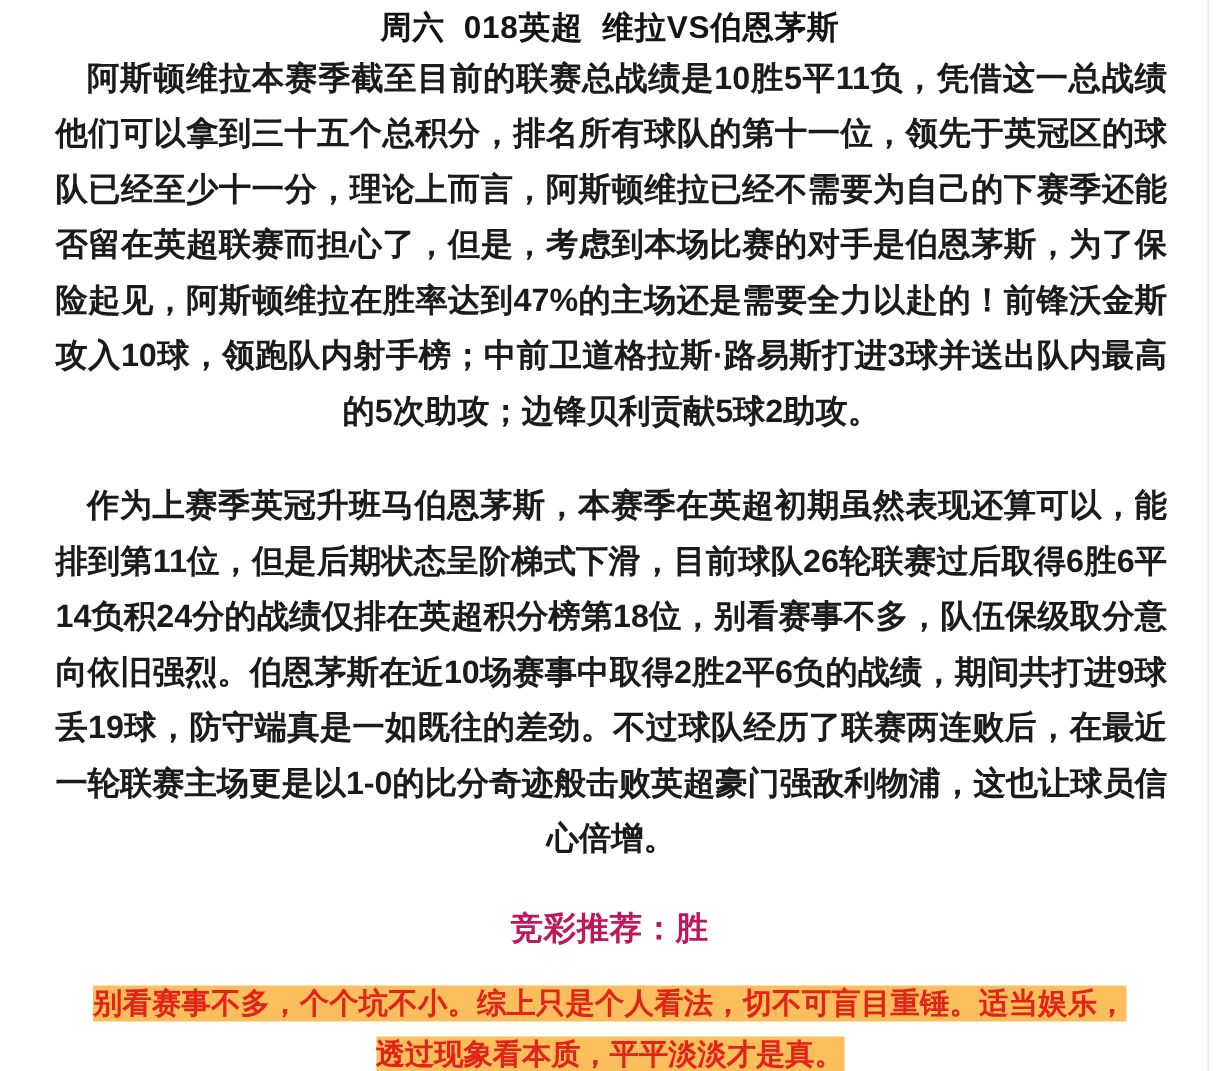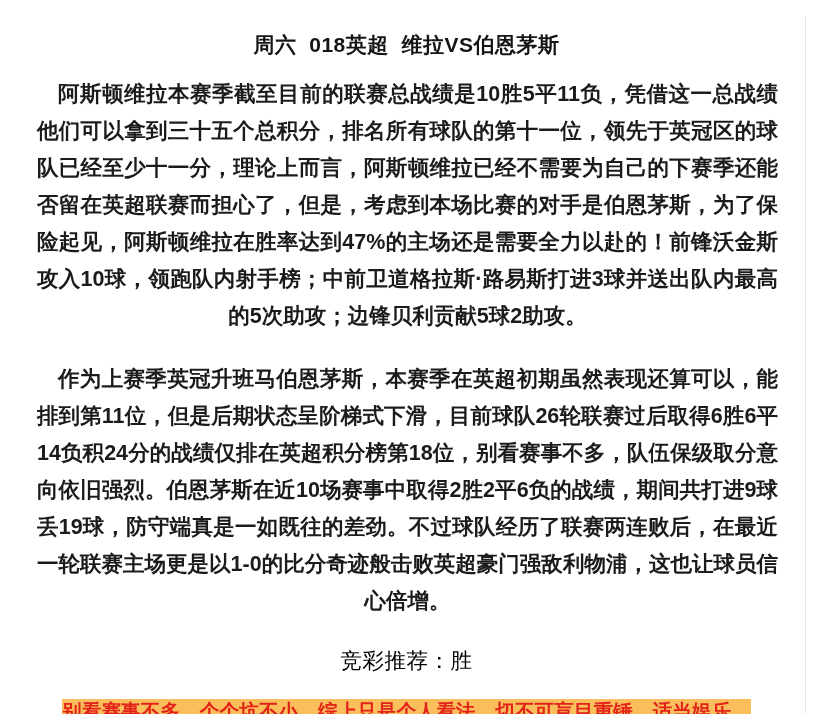--- a/index.html
+++ b/index.html
@@ -26,22 +26,22 @@
   
   .edge-rule {
     position: absolute;
     top: 0;
     right: 7px;
     width: 1px;
     height: 714px;
     background: #e8e8e8;
   }
   .article-title {
-    margin: 16px;
-    padding-top: 14px;
+    margin: 0;
+    padding-top: 4px;
     text-align: center;
     font-size: 21px;
     line-height: 30px;
     font-weight: bold;
     letter-spacing: 0.5px;
     color: #141414;
     white-space: pre;
   }
   .body-block {
     margin: 0;
@@ -54,33 +54,32 @@
     line-height: 37px;
     font-weight: bold;
     text-align: justify;
     text-align-last: center;
     text-indent: 21px;
     color: #1b1b1b;
     letter-spacing: 0px;
     word-break: break-all;
   }
   p.para-1 {
-    margin-top: 14px;
   }
   p.para-2 {
     margin-top: 26px;
   }
   .recommend {
     margin: 0;
     padding-top: 24px;
     text-align: center;
     font-size: 21.5px;
     line-height: 34px;
-    font-weight: normal;
-    color: #000000;
+    font-weight: bold;
+    color: #be185d;
     letter-spacing: 0.5px;
   }
   .disclaimer-wrap {
     margin: 0;
     padding: 16px 62px 0 62px;
     text-align: center;
   }
   .disclaimer {
     margin: 0;
     font-size: 19.5px;

